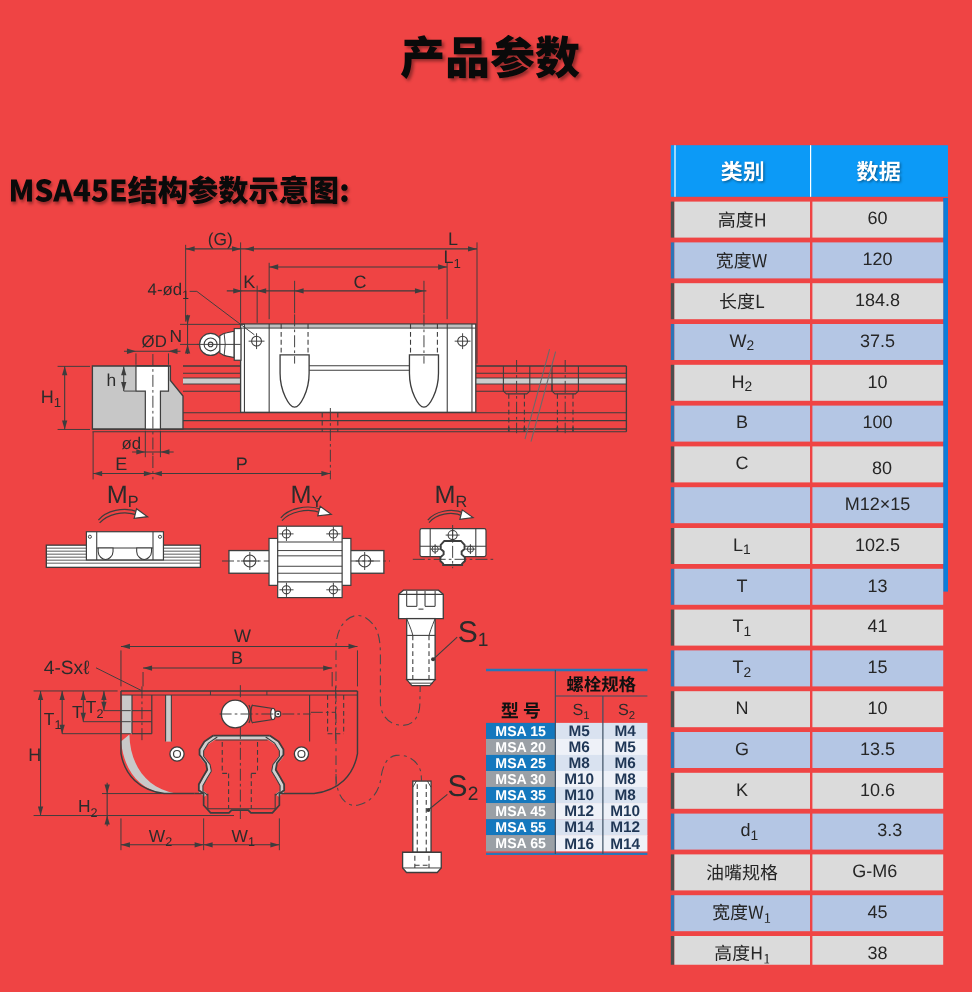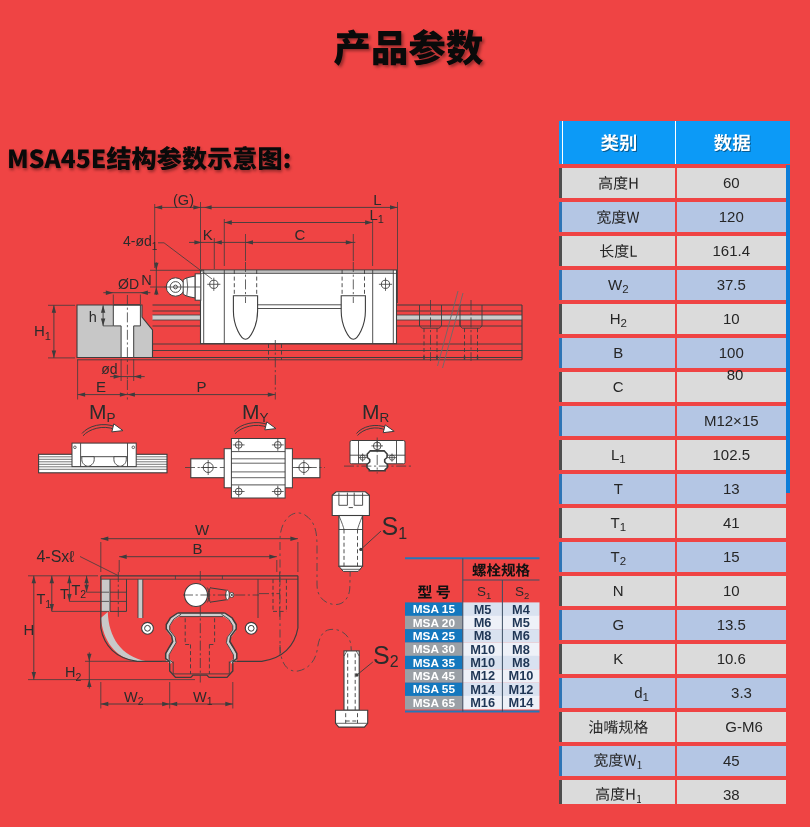--- a/index.html
+++ b/index.html
@@ -40,41 +40,41 @@
 <svg style="position:absolute;left:597.2px;top:209.9px;" width="42.1" height="14.2" viewBox="0.63 -12.75 42.13 14.18">
         <path d="M7.8 -2.9V-0.4C7.8 0.7 8.2 1 9.8 1C10.1 1 12.2 1 12.6 1C13.9 1 14.3 0.5 14.4 -1.8C14.1 -1.9 13.7 -2 13.4 -2.2C13.3 -0.3 13.2 0 12.5 0C12 0 10.2 0 9.9 0C9.1 0 9 -0 9 -0.4V-2.9ZM6.6 -4.7V-3.6C6.6 -2.3 6.2 -0.7 0.6 0.5C0.9 0.7 1.2 1.2 1.4 1.4C7.2 0.1 7.8 -1.9 7.8 -3.5V-4.7ZM3 -6.3V-1.5H4.1V-5.3H10.8V-1.6H12V-6.3ZM6.5 -12.4C6.7 -12.1 6.9 -11.6 7 -11.3H1.1V-8.5H2.2V-10.3H12.8V-8.5H13.9V-11.3H8.4C8.2 -11.7 7.9 -12.3 7.6 -12.8ZM9 -9.8V-8.8H6.1V-9.8H4.9V-8.8H2.6V-7.9H4.9V-6.8H6.1V-7.9H9V-6.8H10.1V-7.9H12.4V-8.8H10.1V-9.8Z M20.8 -9.7V-8.4H18.4V-7.4H20.8V-4.9H26.6V-7.4H29.1V-8.4H26.6V-9.7H25.5V-8.4H21.9V-9.7ZM25.5 -7.4V-5.8H21.9V-7.4ZM26.4 -3C25.7 -2.3 24.8 -1.6 23.7 -1.2C22.6 -1.7 21.8 -2.3 21.1 -3ZM18.6 -4V-3H20.5L20 -2.8C20.6 -2 21.5 -1.3 22.5 -0.7C21 -0.3 19.5 0 17.9 0.1C18 0.4 18.3 0.8 18.3 1.1C20.2 0.9 22 0.5 23.6 -0.1C25.1 0.6 26.9 1 28.8 1.2C28.9 0.9 29.2 0.5 29.4 0.2C27.8 0.1 26.2 -0.2 24.9 -0.7C26.2 -1.4 27.3 -2.4 28 -3.6L27.3 -4L27.1 -4ZM22.1 -12.4C22.3 -12 22.5 -11.5 22.7 -11.1H16.9V-7C16.9 -4.8 16.8 -1.6 15.6 0.7C15.8 0.8 16.3 1 16.6 1.2C17.8 -1.2 18 -4.6 18 -7V-10H29.2V-11.1H24C23.8 -11.6 23.5 -12.2 23.2 -12.7Z M32.7 0H34.4L36 -6.6C36.2 -7.5 36.4 -8.3 36.6 -9.1H36.6C36.8 -8.3 37 -7.5 37.2 -6.6L38.8 0H40.5L42.8 -11H41.4L40.3 -5C40.1 -3.8 39.9 -2.6 39.7 -1.4H39.6C39.3 -2.6 39.1 -3.8 38.8 -5L37.3 -11H36L34.5 -5C34.2 -3.8 33.9 -2.6 33.7 -1.4H33.6C33.4 -2.6 33.2 -3.8 33 -5L31.8 -11H30.4Z" fill="#262626"></path>
       </svg>
 <div class="cell" style="left:676.5px;top:202.0px;width:109.5px;">120</div>
 <div class="abs" style="left:559.0px;top:236.0px;width:3px;height:30.0px;background:#4d4d4d;"></div>
 <div class="abs" style="left:562.0px;top:236.0px;width:112.5px;height:30.0px;background:#dbdbdb;"></div>
 <div class="abs" style="left:676.5px;top:236.0px;width:109.5px;height:30.0px;background:#dbdbdb;"></div>
 <svg style="position:absolute;left:599.8px;top:244.1px;" width="36.9" height="13.9" viewBox="0.84 -12.67 36.87 13.87">
         <path d="M11.5 -12.3C10.2 -10.7 8 -9.3 5.9 -8.4C6.2 -8.2 6.7 -7.8 6.9 -7.5C8.9 -8.5 11.2 -10.1 12.7 -11.8ZM0.8 -6.7V-5.6H3.7V-0.8C3.7 -0.2 3.4 0 3.1 0.1C3.3 0.3 3.5 0.8 3.6 1.1C3.9 0.9 4.5 0.7 8.6 -0.4C8.5 -0.6 8.5 -1.1 8.5 -1.5L4.9 -0.6V-5.6H7.2C8.5 -2.5 10.6 -0.3 13.7 0.8C13.9 0.4 14.2 -0 14.5 -0.3C11.6 -1.1 9.5 -3 8.4 -5.6H14.2V-6.7H4.9V-12.5H3.7V-6.7Z M20.8 -9.7V-8.4H18.4V-7.4H20.8V-4.9H26.6V-7.4H29.1V-8.4H26.6V-9.7H25.5V-8.4H21.9V-9.7ZM25.5 -7.4V-5.8H21.9V-7.4ZM26.4 -3C25.7 -2.3 24.8 -1.6 23.7 -1.2C22.6 -1.7 21.8 -2.3 21.1 -3ZM18.6 -4V-3H20.5L20 -2.8C20.6 -2 21.5 -1.3 22.5 -0.7C21 -0.3 19.5 0 17.9 0.1C18 0.4 18.3 0.8 18.3 1.1C20.2 0.9 22 0.5 23.6 -0.1C25.1 0.6 26.9 1 28.8 1.2C28.9 0.9 29.2 0.5 29.4 0.2C27.8 0.1 26.2 -0.2 24.9 -0.7C26.2 -1.4 27.3 -2.4 28 -3.6L27.3 -4L27.1 -4ZM22.1 -12.4C22.3 -12 22.5 -11.5 22.7 -11.1H16.9V-7C16.9 -4.8 16.8 -1.6 15.6 0.7C15.8 0.8 16.3 1 16.6 1.2C17.8 -1.2 18 -4.6 18 -7V-10H29.2V-11.1H24C23.8 -11.6 23.5 -12.2 23.2 -12.7Z M31.5 0H37.7V-1.2H32.9V-11H31.5Z" fill="#262626"></path>
       </svg>
-<div class="cell" style="left:676.5px;top:236.0px;width:109.5px;">161.4</div>
+<div class="cell" style="left:676.5px;top:236.0px;width:109.5px;">184.8</div>
 <div class="abs" style="left:559.0px;top:270.0px;width:3px;height:30.0px;background:#2e74b5;"></div>
 <div class="abs" style="left:562.0px;top:270.0px;width:112.5px;height:30.0px;background:#b4c6e4;"></div>
 <div class="abs" style="left:676.5px;top:270.0px;width:109.5px;height:30.0px;background:#b4c6e4;"></div>
 <div class="cell" style="left:562.0px;top:270.0px;width:112.5px;">W<sub class="s">2</sub></div>
 <div class="cell" style="left:676.5px;top:270.0px;width:109.5px;">37.5</div>
 <div class="abs" style="left:559.0px;top:304.0px;width:3px;height:30.0px;background:#4d4d4d;"></div>
 <div class="abs" style="left:562.0px;top:304.0px;width:112.5px;height:30.0px;background:#dbdbdb;"></div>
 <div class="abs" style="left:676.5px;top:304.0px;width:109.5px;height:30.0px;background:#dbdbdb;"></div>
 <div class="cell" style="left:562.0px;top:304.0px;width:112.5px;">H<sub class="s">2</sub></div>
 <div class="cell" style="left:676.5px;top:304.0px;width:109.5px;">10</div>
 <div class="abs" style="left:559.0px;top:338.0px;width:3px;height:30.0px;background:#2e74b5;"></div>
 <div class="abs" style="left:562.0px;top:338.0px;width:112.5px;height:30.0px;background:#b4c6e4;"></div>
 <div class="abs" style="left:676.5px;top:338.0px;width:109.5px;height:30.0px;background:#b4c6e4;"></div>
 <div class="cell" style="left:562.0px;top:338.0px;width:112.5px;">B</div>
 <div class="cell" style="left:676.5px;top:338.0px;width:109.5px;">100</div>
 <div class="abs" style="left:559.0px;top:372.0px;width:3px;height:30.0px;background:#4d4d4d;"></div>
 <div class="abs" style="left:562.0px;top:372.0px;width:112.5px;height:30.0px;background:#dbdbdb;"></div>
 <div class="abs" style="left:676.5px;top:372.0px;width:109.5px;height:30.0px;background:#dbdbdb;"></div>
 <div class="cell" style="left:562.0px;top:372.0px;width:112.5px;">C</div>
-<div class="cell" style="left:676.5px;top:360px;width:117px;">80</div>
+<div class="cell" style="left:676.5px;top:376px;width:117px;">80</div>
 <div class="abs" style="left:559.0px;top:406.0px;width:3px;height:30.0px;background:#2e74b5;"></div>
 <div class="abs" style="left:562.0px;top:406.0px;width:112.5px;height:30.0px;background:#b4c6e4;"></div>
 <div class="abs" style="left:676.5px;top:406.0px;width:109.5px;height:30.0px;background:#b4c6e4;"></div>
 <div class="cell" style="left:676.5px;top:406.0px;width:109.5px;">M12×15</div>
 <div class="abs" style="left:559.0px;top:440.0px;width:3px;height:30.0px;background:#4d4d4d;"></div>
 <div class="abs" style="left:562.0px;top:440.0px;width:112.5px;height:30.0px;background:#dbdbdb;"></div>
 <div class="abs" style="left:676.5px;top:440.0px;width:109.5px;height:30.0px;background:#dbdbdb;"></div>
 <div class="cell" style="left:562.0px;top:440.0px;width:112.5px;">L<sub class="s">1</sub></div>
 <div class="cell" style="left:676.5px;top:440.0px;width:109.5px;">102.5</div>
 <div class="abs" style="left:559.0px;top:474.0px;width:3px;height:30.0px;background:#2e74b5;"></div>
@@ -103,29 +103,29 @@
 <div class="cell" style="left:562.0px;top:610.0px;width:112.5px;">G</div>
 <div class="cell" style="left:676.5px;top:610.0px;width:109.5px;border-radius:10px;">13.5</div>
 <div class="abs" style="left:559.0px;top:644.0px;width:3px;height:30.0px;background:#4d4d4d;"></div>
 <div class="abs" style="left:562.0px;top:644.0px;width:112.5px;height:30.0px;background:#dbdbdb;"></div>
 <div class="abs" style="left:676.5px;top:644.0px;width:109.5px;height:30.0px;background:#dbdbdb;"></div>
 <div class="cell" style="left:562.0px;top:644.0px;width:112.5px;">K</div>
 <div class="cell" style="left:676.5px;top:644.0px;width:109.5px;">10.6</div>
 <div class="abs" style="left:559.0px;top:678.0px;width:3px;height:30.0px;background:#2e74b5;"></div>
 <div class="abs" style="left:562.0px;top:678.0px;width:112.5px;height:30.0px;background:#b4c6e4;"></div>
 <div class="abs" style="left:676.5px;top:678.0px;width:109.5px;height:30.0px;background:#b4c6e4;"></div>
-<div class="cell" style="left:562.0px;top:678.0px;width:125px;padding-left:17px;">d<sub class="s">1</sub></div>
+<div class="cell" style="left:562.0px;top:678.0px;width:125px;">d<sub class="s">1</sub></div>
 <div class="cell" style="left:676.5px;top:678.0px;width:130px;">3.3</div>
 <div class="abs" style="left:559.0px;top:712.0px;width:3px;height:30.0px;background:#4d4d4d;"></div>
 <div class="abs" style="left:562.0px;top:712.0px;width:112.5px;height:30.0px;background:#dbdbdb;"></div>
 <div class="abs" style="left:676.5px;top:712.0px;width:109.5px;height:30.0px;background:#dbdbdb;"></div>
 <svg style="position:absolute;left:588.7px;top:720.1px;" width="59.0" height="13.9" viewBox="0.63 -12.62 59.02 13.86">
         <path d="M1.4 -11.6C2.4 -11.1 3.7 -10.4 4.3 -9.9L5 -10.8C4.3 -11.3 3 -12 2 -12.4ZM0.6 -7.5C1.6 -7 2.8 -6.3 3.4 -5.8L4.1 -6.8C3.4 -7.2 2.2 -7.9 1.2 -8.3ZM1.1 0.2 2.1 1C2.9 -0.3 3.8 -1.9 4.5 -3.3L3.6 -4C2.8 -2.5 1.8 -0.8 1.1 0.2ZM9 -0.8H6.6V-4.1H9ZM10.1 -0.8V-4.1H12.7V-0.8ZM5.5 -9.5V1.2H6.6V0.3H12.7V1.1H13.8V-9.5H10.1V-12.6H9V-9.5ZM9 -5.2H6.6V-8.4H9ZM10.1 -5.2V-8.4H12.7V-5.2Z M24.4 -4.9V-3.9H22V-4.9ZM25.4 -4.9H27.7V-3.9H25.4ZM21.8 -5.8C22.1 -6.1 22.4 -6.3 22.6 -6.6H25.7C25.5 -6.3 25.1 -6 24.8 -5.8ZM22.7 -8.2C22 -7.2 20.9 -6.2 19.7 -5.5C19.9 -5.4 20.3 -5 20.4 -4.8L21 -5.2V-3.3C21 -2 20.8 -0.6 19.4 0.5C19.6 0.6 20 1 20.2 1.2C21 0.6 21.5 -0.3 21.8 -1.2H24.4V0.9H25.4V-1.2H27.7V-0C27.7 0.1 27.6 0.1 27.4 0.2C27.3 0.2 26.7 0.2 26.1 0.1C26.2 0.4 26.4 0.8 26.4 1C27.3 1 27.9 1 28.2 0.9C28.6 0.7 28.7 0.4 28.7 -0V-5.8H26C26.5 -6.2 27 -6.6 27.3 -7.1L26.7 -7.5L26.5 -7.5H23.3L23.6 -7.9ZM24.4 -3.1V-2H21.9C22 -2.4 22 -2.7 22 -3.1ZM25.4 -3.1H27.7V-2H25.4ZM28.5 -11.8C28 -11.5 27.2 -11.2 26.4 -11V-12.5H25.4V-9.4C25.4 -8.4 25.7 -8.2 26.7 -8.2C26.9 -8.2 28.1 -8.2 28.3 -8.2C29.1 -8.2 29.3 -8.5 29.4 -9.6C29.2 -9.6 28.8 -9.8 28.6 -9.9C28.5 -9.1 28.5 -9 28.2 -9C27.9 -9 27 -9 26.9 -9C26.4 -9 26.4 -9.1 26.4 -9.4V-10.2C27.3 -10.4 28.4 -10.7 29.2 -11.1ZM20.6 -11.7V-8.8L19.8 -8.7L19.9 -7.8L25 -8.6L24.9 -9.4L23.4 -9.2V-10.5H24.9V-11.3H23.4V-12.5H22.5V-9.1L21.5 -8.9V-11.7ZM16.1 -11.2V-1.2H17V-2.4H19.3V-11.2ZM17 -10.1H18.4V-3.5H17Z M37.1 -11.9V-3.9H38.2V-10.9H42.4V-3.9H43.5V-11.9ZM33.1 -12.4V-10.1H31V-9.1H33.1V-7.6L33.1 -6.6H30.6V-5.6H33.1C32.9 -3.5 32.4 -1.2 30.5 0.3C30.8 0.4 31.2 0.8 31.4 1.1C32.8 -0.2 33.5 -1.9 33.8 -3.6C34.5 -2.8 35.4 -1.6 35.7 -1L36.5 -1.8C36.2 -2.3 34.6 -4.1 34 -4.7L34.1 -5.6H36.4V-6.6H34.2L34.2 -7.6V-9.1H36.2V-10.1H34.2V-12.4ZM39.8 -9.6V-6.7C39.8 -4.4 39.3 -1.6 35.5 0.4C35.7 0.5 36.1 1 36.2 1.2C38.5 0 39.7 -1.6 40.3 -3.3V-0.4C40.3 0.6 40.7 0.9 41.6 0.9H42.9C44.1 0.9 44.3 0.3 44.4 -2.1C44.1 -2.1 43.7 -2.3 43.5 -2.5C43.4 -0.4 43.3 -0 42.9 -0H41.8C41.4 -0 41.3 -0.1 41.3 -0.5V-4.3H40.6C40.8 -5.2 40.8 -6 40.8 -6.7V-9.6Z M53.6 -10H56.9C56.5 -9.1 55.8 -8.2 55.1 -7.4C54.4 -8.2 53.9 -9 53.4 -9.7ZM48 -12.6V-9.4H45.8V-8.3H47.9C47.4 -6.3 46.4 -3.9 45.4 -2.6C45.6 -2.4 45.9 -1.9 46 -1.6C46.8 -2.6 47.5 -4.3 48 -6V1.2H49.1V-6.4C49.6 -5.7 50.1 -4.9 50.3 -4.5L51 -5.3C50.7 -5.7 49.5 -7.2 49.1 -7.7V-8.3H50.8L50.4 -8C50.7 -7.8 51.1 -7.5 51.3 -7.3C51.8 -7.7 52.4 -8.2 52.8 -8.8C53.2 -8.1 53.7 -7.4 54.4 -6.8C53.1 -5.7 51.6 -4.8 50.1 -4.4C50.3 -4.1 50.6 -3.7 50.8 -3.4C51.1 -3.6 51.5 -3.8 51.9 -3.9V1.2H53V0.6H57.2V1.2H58.3V-4L59 -3.8C59.1 -4.1 59.4 -4.5 59.7 -4.7C58.2 -5.2 56.9 -5.9 55.9 -6.7C56.9 -7.8 57.8 -9.2 58.3 -10.7L57.6 -11L57.4 -11H54.2C54.4 -11.4 54.6 -11.9 54.8 -12.3L53.7 -12.6C53.1 -11.1 52.2 -9.6 51 -8.5V-9.4H49.1V-12.6ZM53 -0.4V-3.3H57.2V-0.4ZM52.7 -4.3C53.5 -4.8 54.4 -5.3 55.1 -6C55.9 -5.4 56.7 -4.8 57.7 -4.3Z" fill="#262626"></path>
       </svg>
-<div class="cell" style="left:676.5px;top:712.0px;width:105px;padding-left:15px;">G-M6</div>
+<div class="cell" style="left:676.5px;top:712.0px;width:105px;">G-M6</div>
 <div class="abs" style="left:559.0px;top:746.0px;width:3px;height:30.0px;background:#2e74b5;"></div>
 <div class="abs" style="left:562.0px;top:746.0px;width:112.5px;height:30.0px;background:#b4c6e4;"></div>
 <div class="abs" style="left:676.5px;top:746.0px;width:109.5px;height:30.0px;background:#b4c6e4;"></div>
 <svg style="position:absolute;left:594.3px;top:752.9px;" width="47.9" height="16.2" viewBox="0.63 -12.75 47.93 16.25">
         <path d="M7.8 -2.9V-0.4C7.8 0.7 8.2 1 9.8 1C10.1 1 12.2 1 12.6 1C13.9 1 14.3 0.5 14.4 -1.8C14.1 -1.9 13.7 -2 13.4 -2.2C13.3 -0.3 13.2 0 12.5 0C12 0 10.2 0 9.9 0C9.1 0 9 -0 9 -0.4V-2.9ZM6.6 -4.7V-3.6C6.6 -2.3 6.2 -0.7 0.6 0.5C0.9 0.7 1.2 1.2 1.4 1.4C7.2 0.1 7.8 -1.9 7.8 -3.5V-4.7ZM3 -6.3V-1.5H4.1V-5.3H10.8V-1.6H12V-6.3ZM6.5 -12.4C6.7 -12.1 6.9 -11.6 7 -11.3H1.1V-8.5H2.2V-10.3H12.8V-8.5H13.9V-11.3H8.4C8.2 -11.7 7.9 -12.3 7.6 -12.8ZM9 -9.8V-8.8H6.1V-9.8H4.9V-8.8H2.6V-7.9H4.9V-6.8H6.1V-7.9H9V-6.8H10.1V-7.9H12.4V-8.8H10.1V-9.8Z M20.8 -9.7V-8.4H18.4V-7.4H20.8V-4.9H26.6V-7.4H29.1V-8.4H26.6V-9.7H25.5V-8.4H21.9V-9.7ZM25.5 -7.4V-5.8H21.9V-7.4ZM26.4 -3C25.7 -2.3 24.8 -1.6 23.7 -1.2C22.6 -1.7 21.8 -2.3 21.1 -3ZM18.6 -4V-3H20.5L20 -2.8C20.6 -2 21.5 -1.3 22.5 -0.7C21 -0.3 19.5 0 17.9 0.1C18 0.4 18.3 0.8 18.3 1.1C20.2 0.9 22 0.5 23.6 -0.1C25.1 0.6 26.9 1 28.8 1.2C28.9 0.9 29.2 0.5 29.4 0.2C27.8 0.1 26.2 -0.2 24.9 -0.7C26.2 -1.4 27.3 -2.4 28 -3.6L27.3 -4L27.1 -4ZM22.1 -12.4C22.3 -12 22.5 -11.5 22.7 -11.1H16.9V-7C16.9 -4.8 16.8 -1.6 15.6 0.7C15.8 0.8 16.3 1 16.6 1.2C17.8 -1.2 18 -4.6 18 -7V-10H29.2V-11.1H24C23.8 -11.6 23.5 -12.2 23.2 -12.7Z M32.7 0H34.4L36 -6.6C36.2 -7.5 36.4 -8.3 36.6 -9.1H36.6C36.8 -8.3 37 -7.5 37.2 -6.6L38.8 0H40.5L42.8 -11H41.4L40.3 -5C40.1 -3.8 39.9 -2.6 39.7 -1.4H39.6C39.3 -2.6 39.1 -3.8 38.8 -5L37.3 -11H36L34.5 -5C34.2 -3.8 33.9 -2.6 33.7 -1.4H33.6C33.4 -2.6 33.2 -3.8 33 -5L31.8 -11H30.4Z M44.1 3.5H48.6V2.7H46.9V-4.6H46.2C45.7 -4.3 45.2 -4.1 44.5 -4V-3.4H45.9V2.7H44.1Z" fill="#262626"></path>
       </svg>
 <div class="cell" style="left:676.5px;top:746.0px;width:109.5px;">45</div>
 <div class="abs" style="left:559.0px;top:780.0px;width:3px;height:30.0px;background:#4d4d4d;"></div>
 <div class="abs" style="left:562.0px;top:780.0px;width:112.5px;height:30.0px;background:#dbdbdb;"></div>
 <div class="abs" style="left:676.5px;top:780.0px;width:109.5px;height:30.0px;background:#dbdbdb;"></div>

